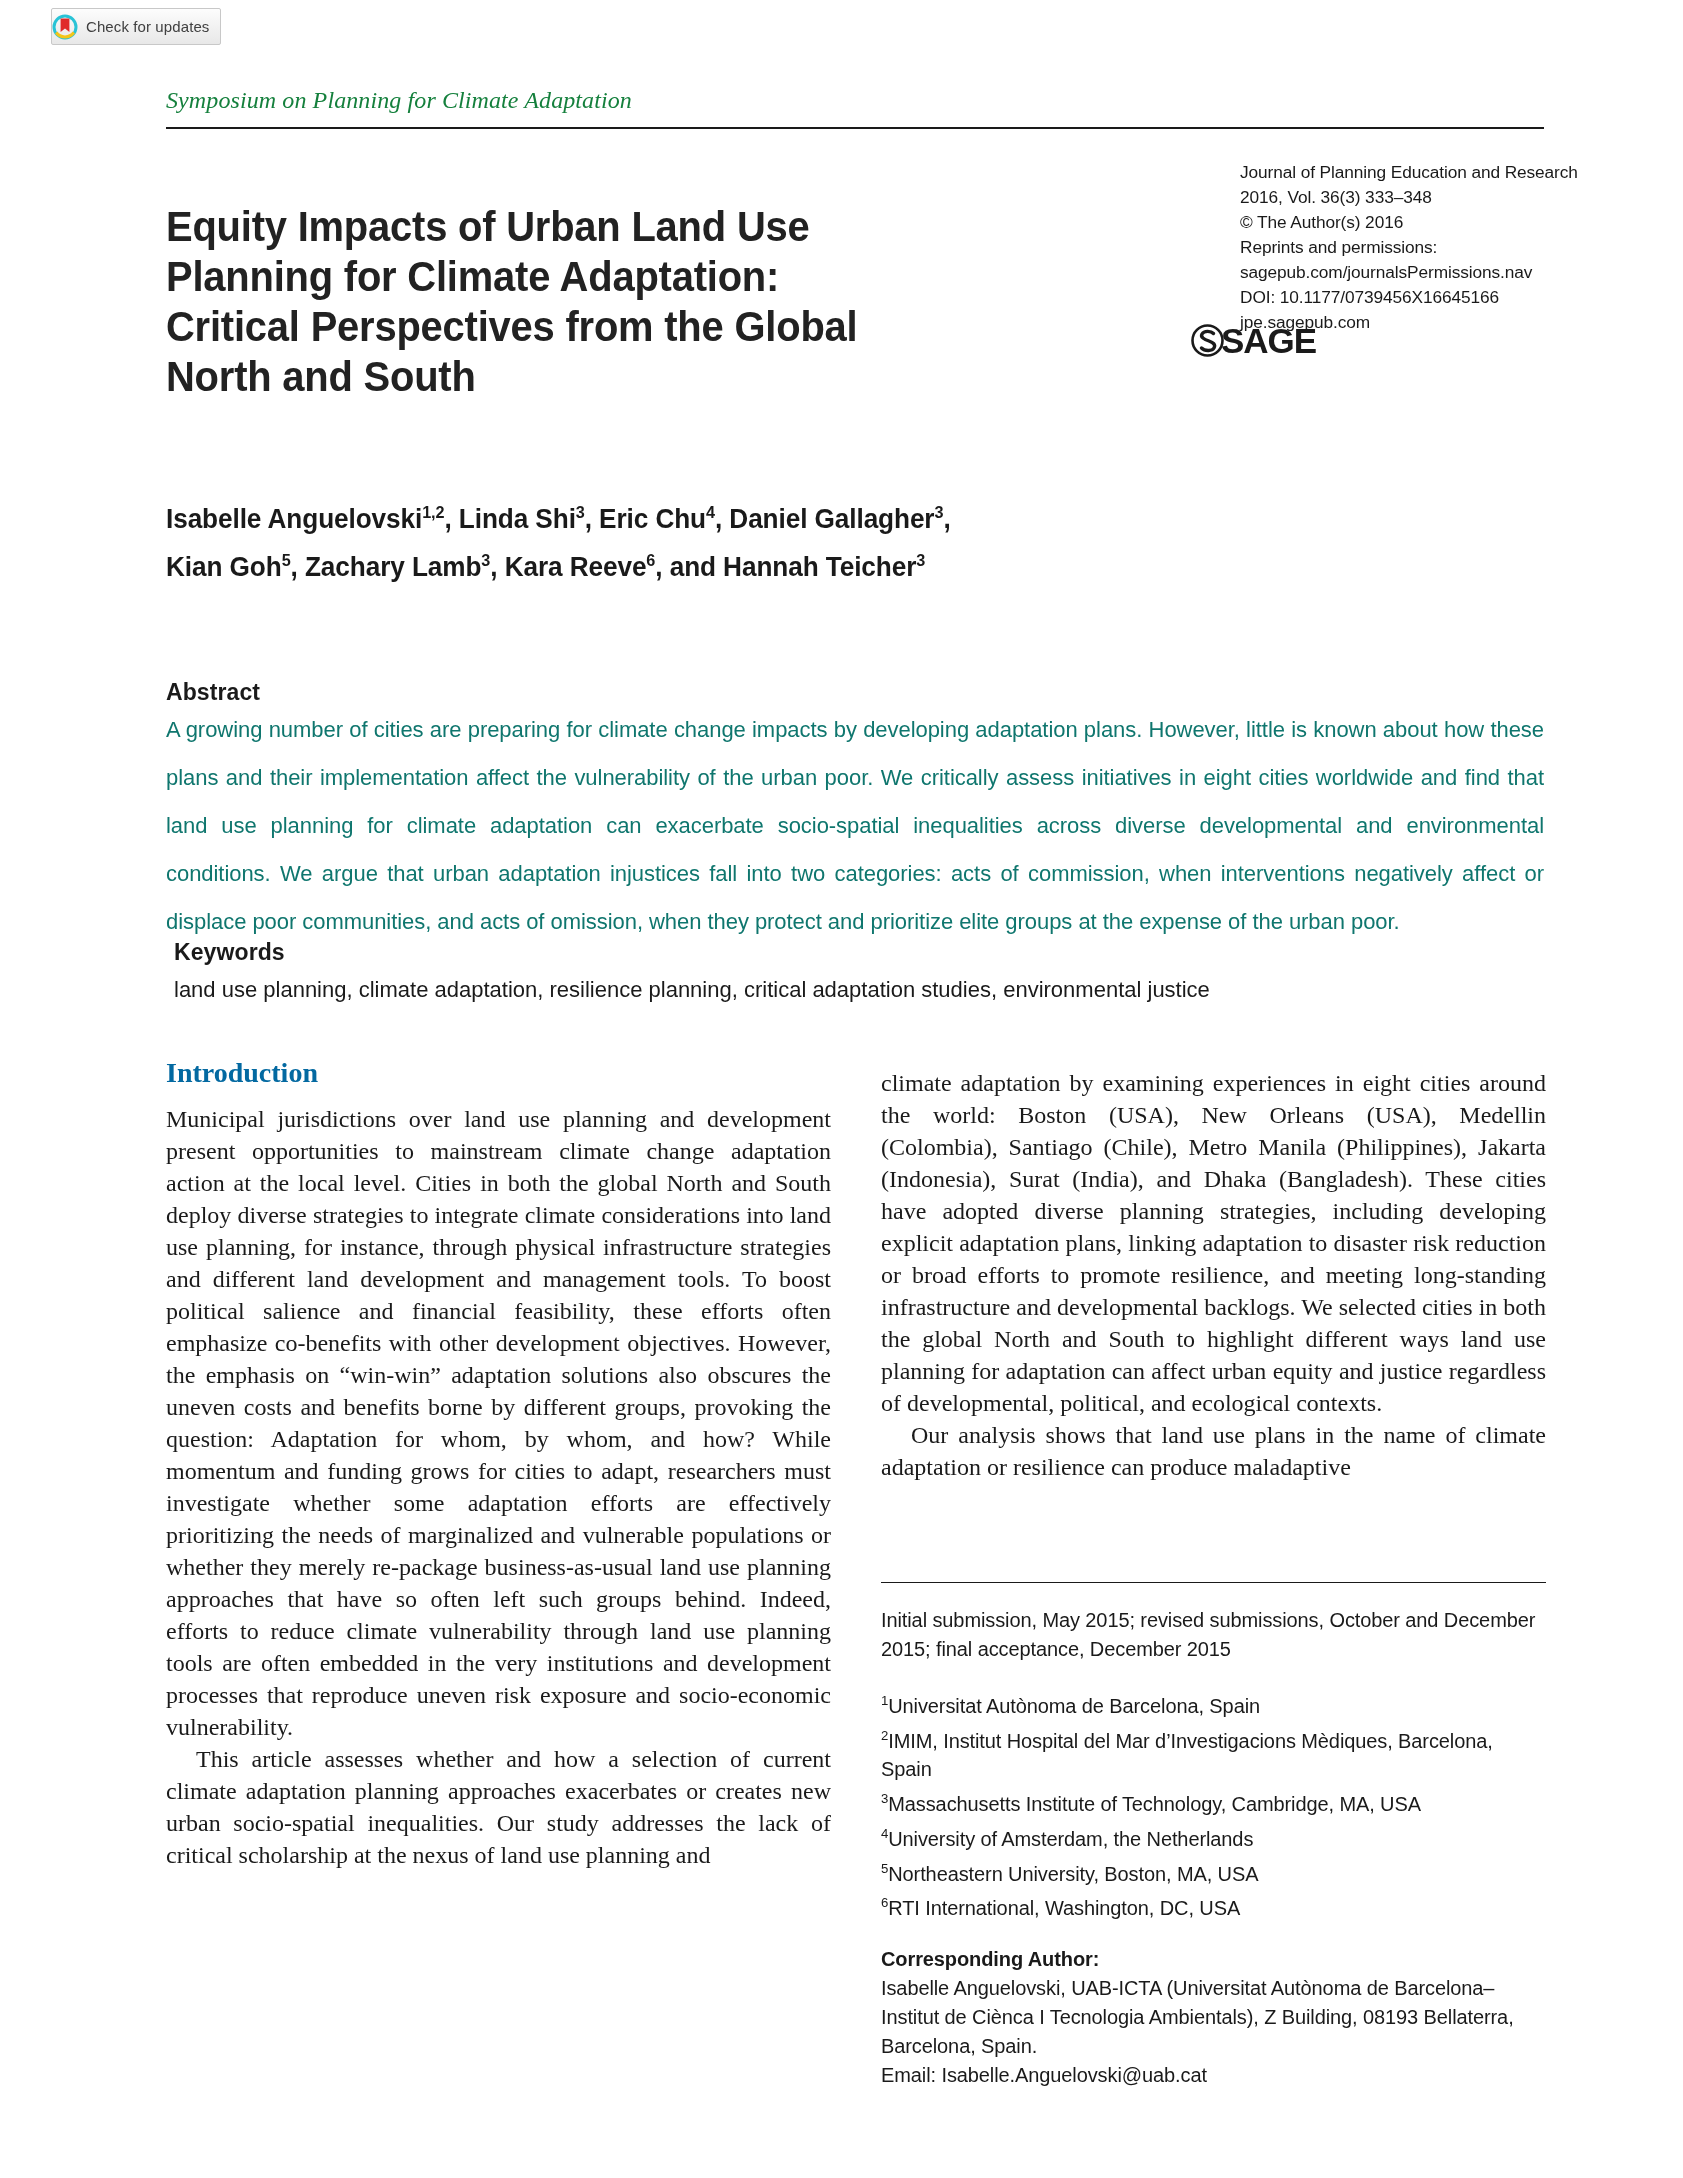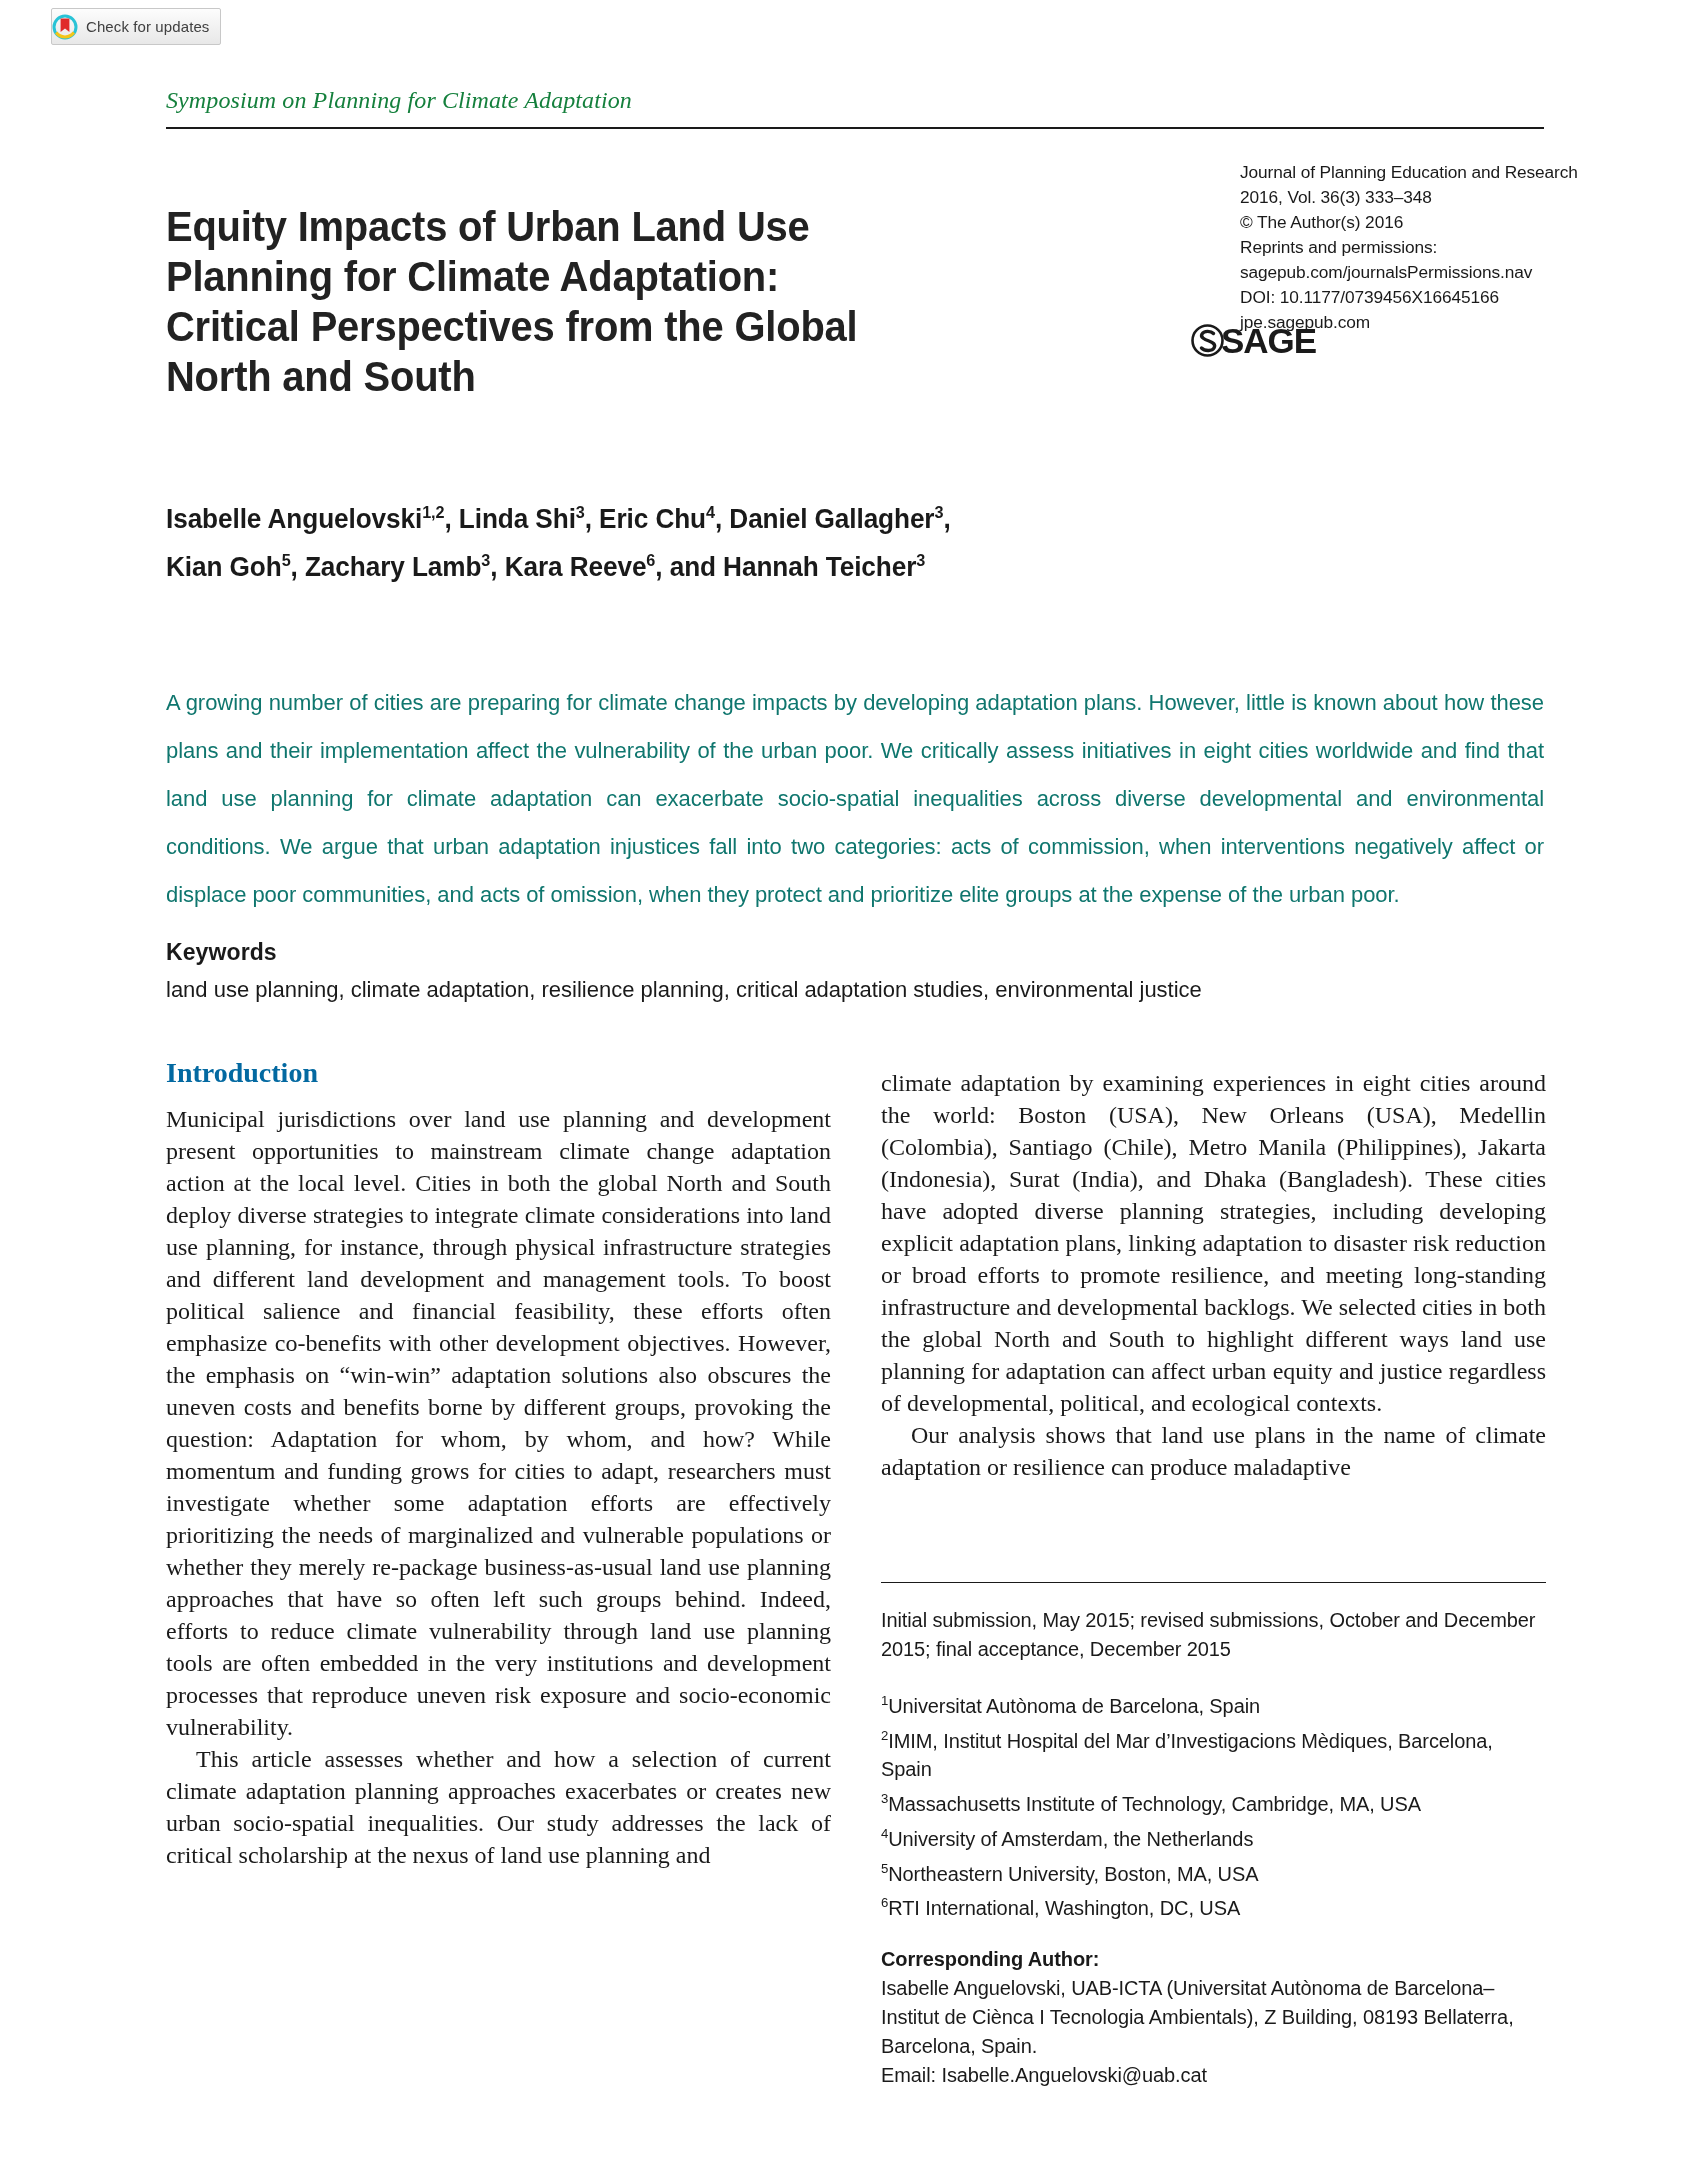--- a/index.html
+++ b/index.html
@@ -155,21 +155,21 @@
     font-size: 22px;
     line-height: 48px;
     color: #0f766e;
     text-align: justify;
     letter-spacing: -0.05px;
   }
 
   
   .keywords-block {
     position: absolute;
-    left: 166px;
+    left: 174px;
     top: 939px;
     width: 1378px;
   }
   .keywords-body {
     font-family: "Liberation Sans Narrow", "Liberation Sans", sans-serif;
     font-size: 22px;
     line-height: 33px;
     color: #1a1a1a;
     margin-top: 7px;
   }
@@ -284,20 +284,21 @@
     </span>
     <span class="sage-word">SAGE</span>
   </div>
 
   <div class="authors">
     <div>Isabelle Anguelovski<sup>1,2</sup>, Linda Shi<sup>3</sup>, Eric Chu<sup>4</sup>, Daniel Gallagher<sup>3</sup>,</div>
     <div>Kian Goh<sup>5</sup>, Zachary Lamb<sup>3</sup>, Kara Reeve<sup>6</sup>, and Hannah Teicher<sup>3</sup></div>
   </div>
 
   <div class="abstract-block">
+    <div class="sec-head">Abstract</div>
     <div class="abstract-body">A growing number of cities are preparing for climate change impacts by developing adaptation plans. However, little is known about how these plans and their implementation affect the vulnerability of the urban poor. We critically assess initiatives in eight cities worldwide and find that land use planning for climate adaptation can exacerbate socio-spatial inequalities across diverse developmental and environmental conditions. We argue that urban adaptation injustices fall into two categories: acts of commission, when interventions negatively affect or displace poor communities, and acts of omission, when they protect and prioritize elite groups at the expense of the urban poor.</div>
   </div>
 
   <div class="keywords-block">
     <div class="sec-head">Keywords</div>
     <div class="keywords-body">land use planning, climate adaptation, resilience planning, critical adaptation studies, environmental justice</div>
   </div>
 
   <div class="col-left">
     <h2 class="body-head">Introduction</h2>

